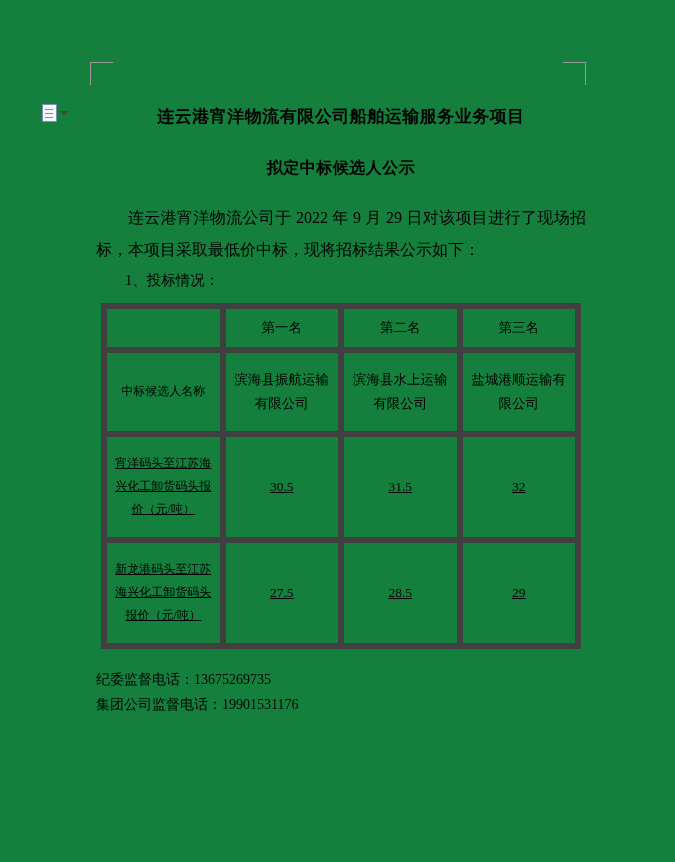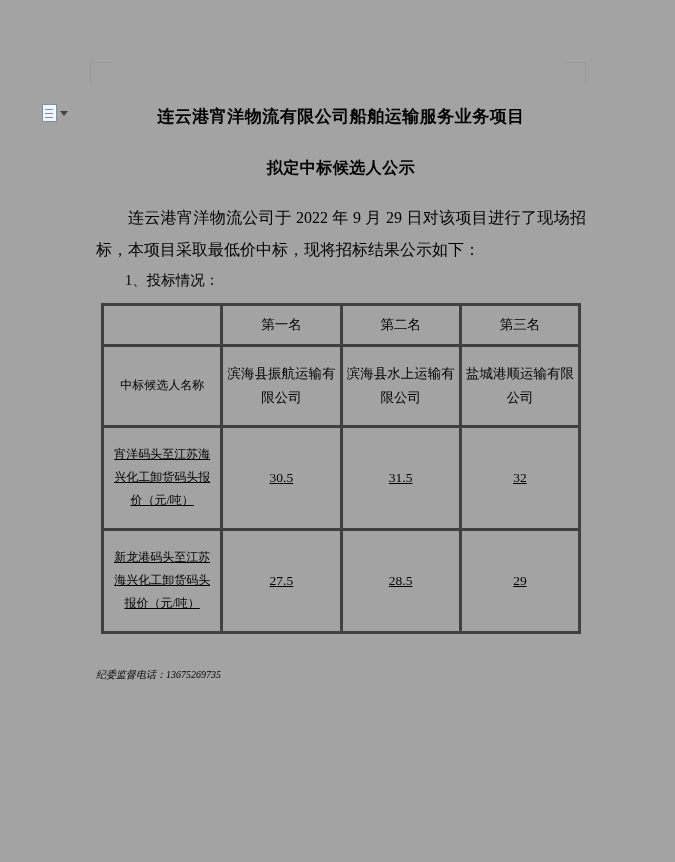--- a/index.html
+++ b/index.html
@@ -15,21 +15,21 @@
     color: #000000;
     overflow: hidden;
   }
 
   
   .page {
     position: absolute;
     left: 0; top: 0;
     width: 675px;
     height: 862px;
-    background: #a3a3a3;
+    background: #15803d;
   }
 
   
   .crop {
     position: absolute;
     border-color: #9a9a9a;
     border-style: solid;
     border-width: 0;
   }
   .crop.tl { left: 90px;  top: 62px;  width: 22px; height: 22px; border-left-width: 1px; border-top-width: 1px; }
@@ -104,43 +104,42 @@
     text-indent: 2em;
   }
 
   table.bid {
     border-collapse: collapse;
     width: 480px;
     margin: 8px auto 0 auto;
     table-layout: fixed;
   }
   table.bid td {
-    border: 3px solid #404040;
+    border: 6px solid #404040;
     text-align: center;
     vertical-align: middle;
     font-size: 13.5px;
     line-height: 1.75;
     padding: 6px 4px;
   }
   table.bid td.hdr { font-size: 13.5px; }
   table.bid td.rowlabel {
     font-size: 12px;
     line-height: 1.9;
     padding: 6px 8px;
   }
   table.bid tr.head td { height: 26px; }
   table.bid tr.names td { height: 66px; }
   table.bid tr.price td { height: 88px; text-decoration: underline; }
 
   .after-table { margin-top: 10px; }
   .phones {
-    margin-top: 32px;
-    font-size: 10px;
+    margin-top: 18px;
+    font-size: 14px;
     line-height: 1.85;
-    font-style: italic;
   }
 </style>
 </head>
 <body>
 
 <div class="page">
 
   <div class="crop tl"></div>
   <div class="crop tr"></div>
 
@@ -185,16 +184,17 @@
         <td>27.5</td>
         <td>28.5</td>
         <td>29</td>
       </tr>
     </tbody>
       </table>
 
 
     <div class="phones">
       <div>纪委监督电话：13675269735</div>
+      <div>集团公司监督电话：19901531176</div>
     </div>
 
   </div>
 </div>
 
 </body></html>

